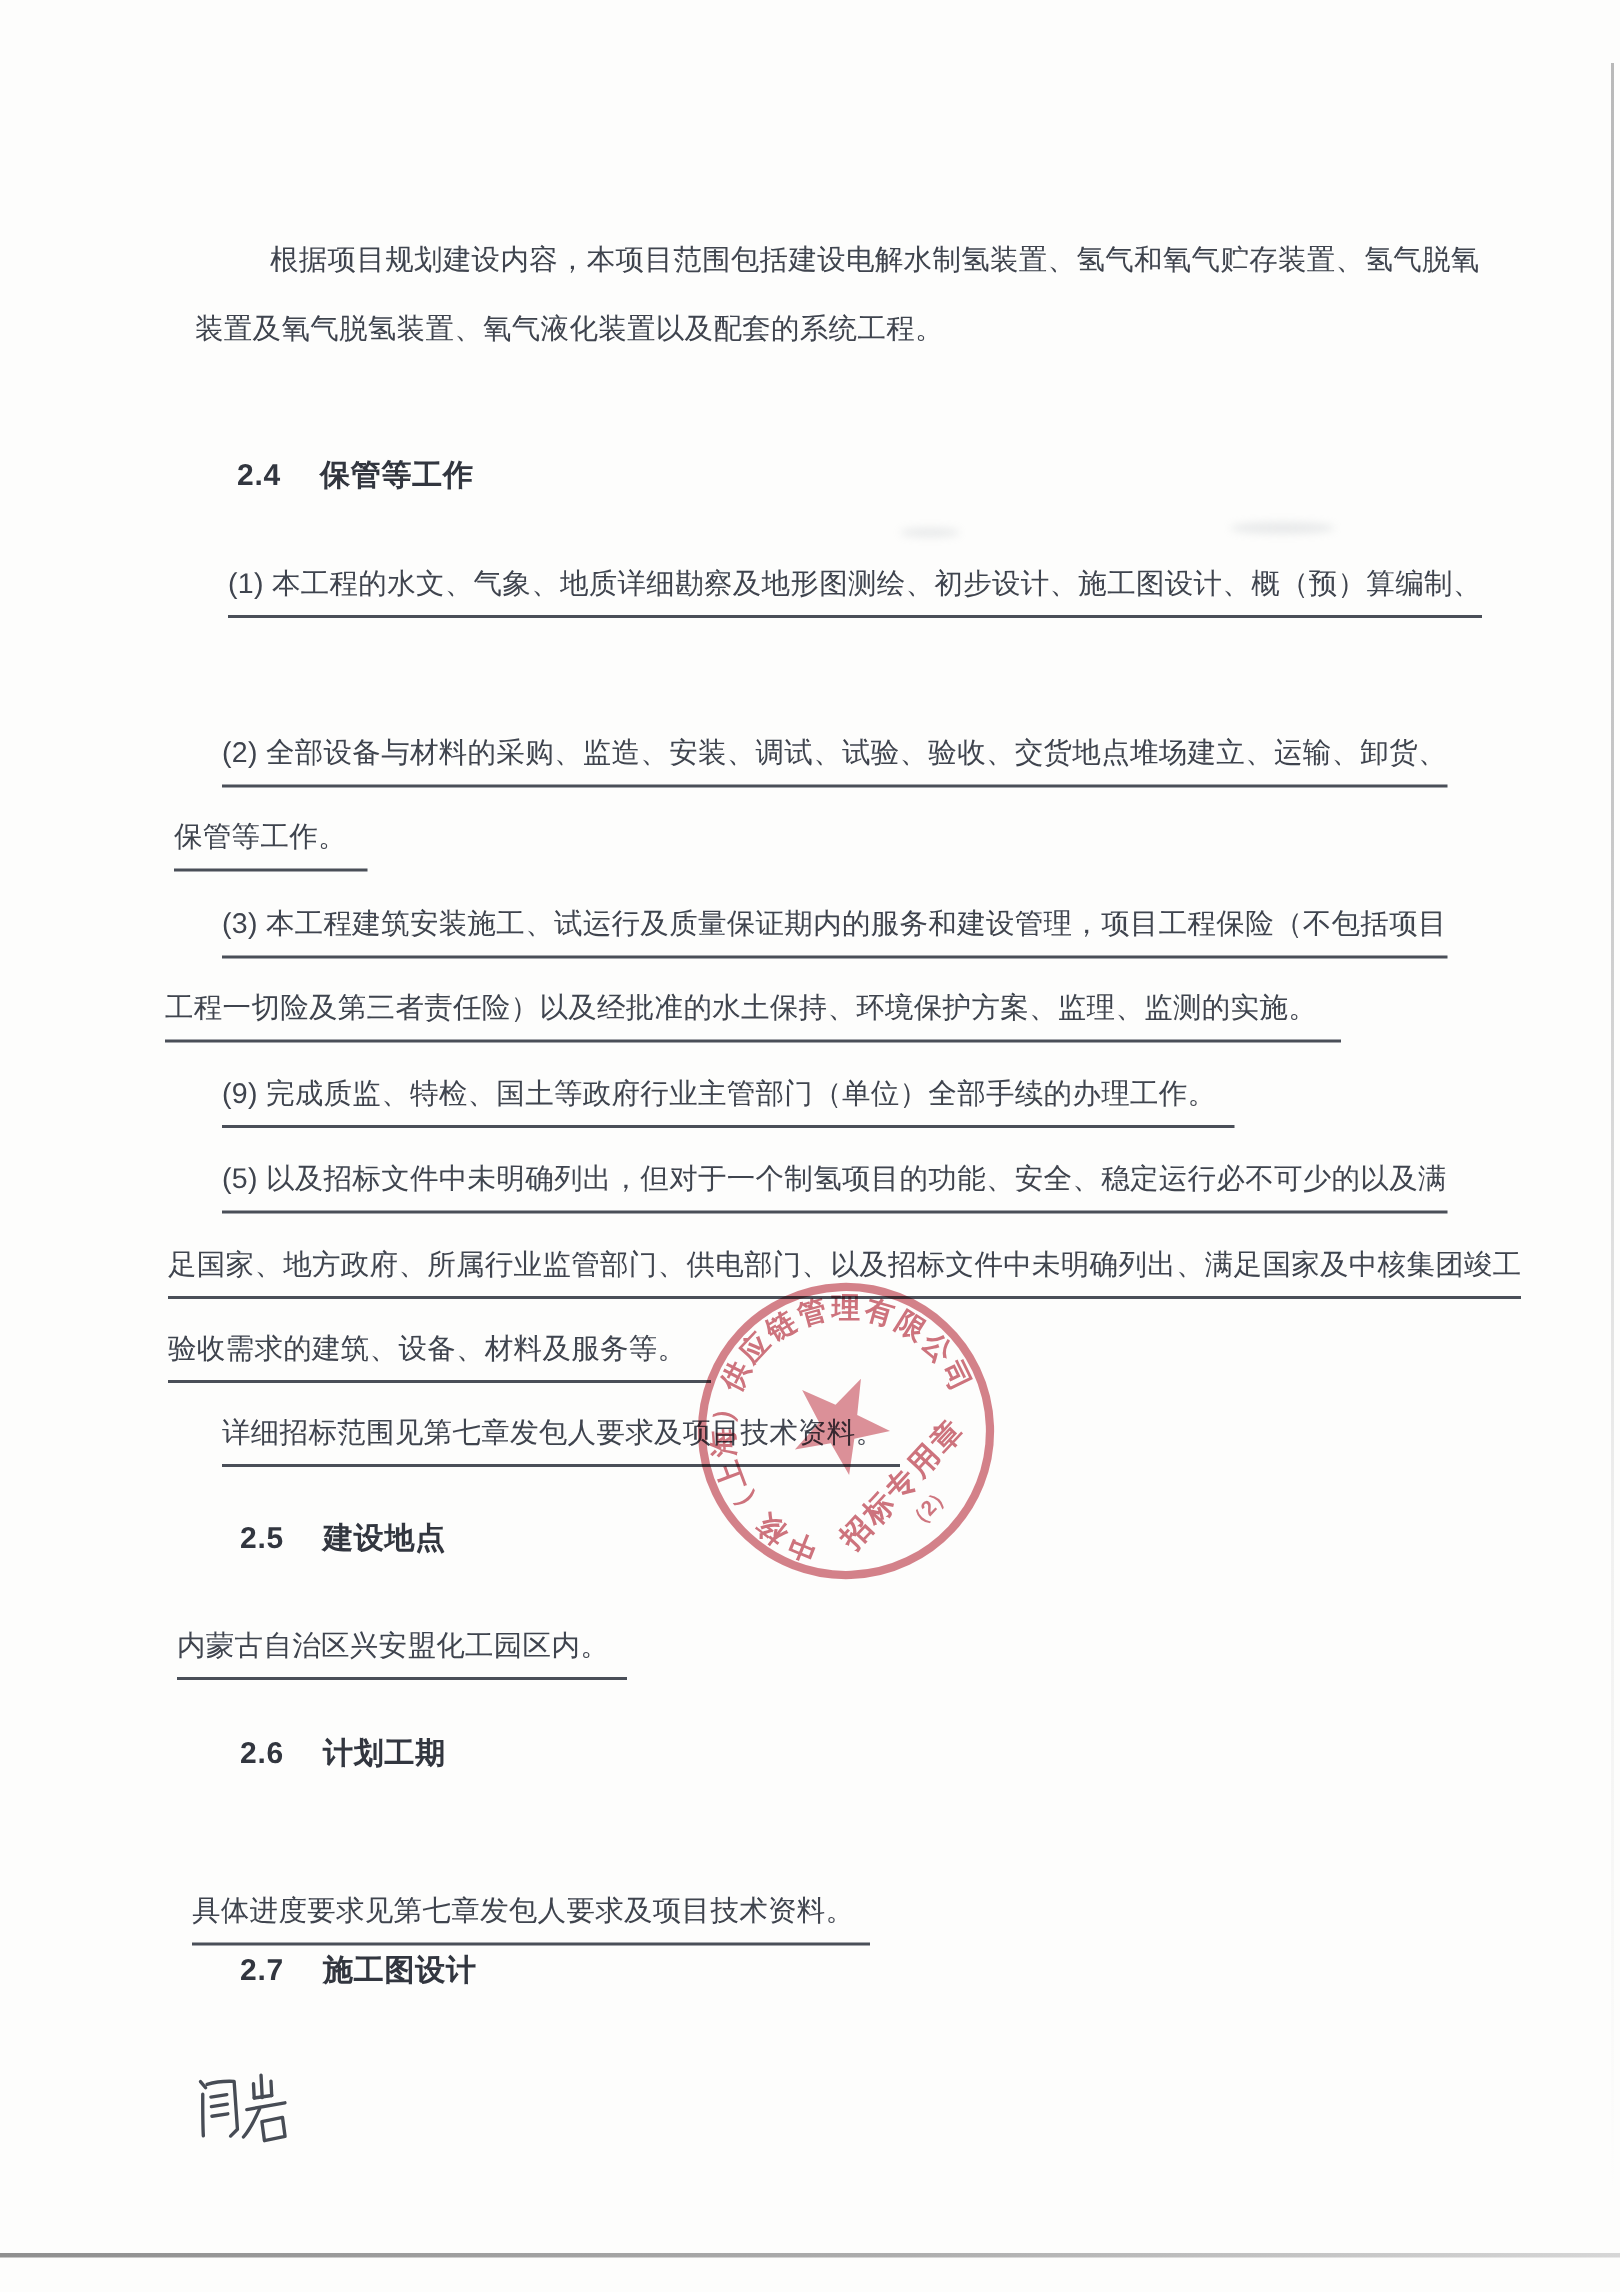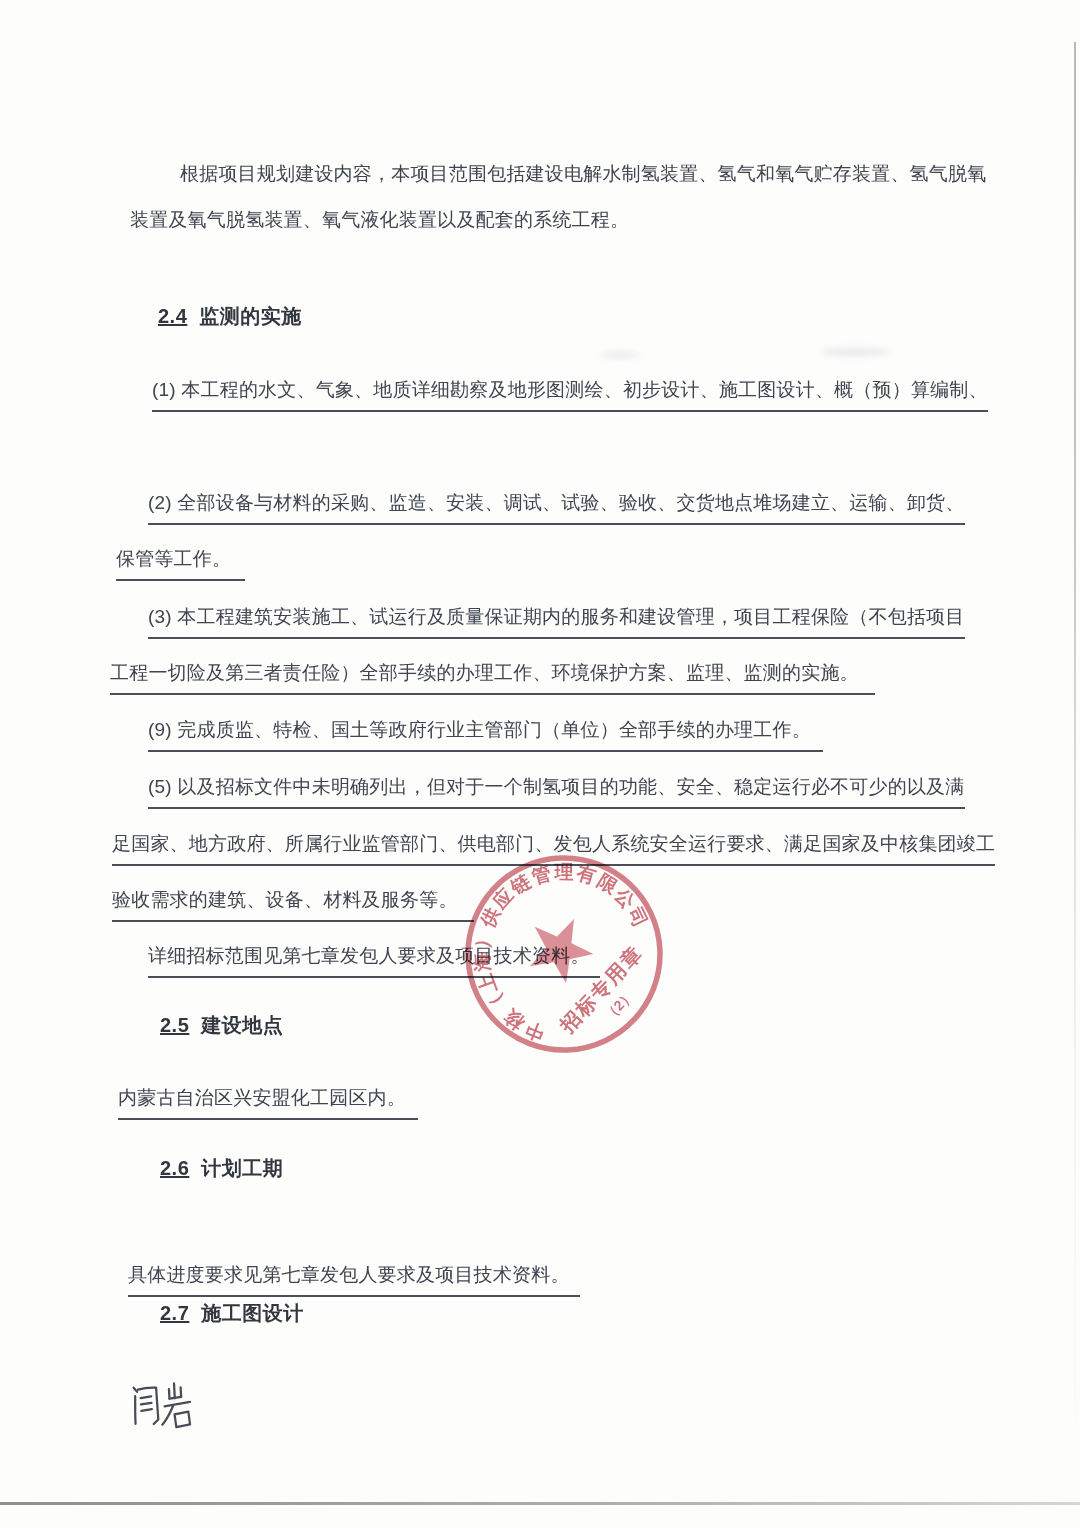--- a/index.html
+++ b/index.html
@@ -25,21 +25,21 @@
     padding-bottom:8px;
   }
   .heading{
     position:absolute;
     font-size:20px;
     font-weight:700;
     letter-spacing:0.5px;
     color:#32363f;
     white-space:nowrap;
   }
-  .heading .num{margin-right:12px;text-decoration:underline;}
+  .heading .num{margin-right:26px;}
   
   .scan-right{
     position:absolute;top:42px;left:1074px;width:2px;height:1420px;
     background:linear-gradient(to bottom,#b9b9b9 0%,#c6c6c6 35%,rgba(205,205,205,0.25) 70%,rgba(210,210,210,0) 100%);
   }
   .scan-bottom{
     position:absolute;top:1502px;left:0;width:1080px;height:3px;
     background:linear-gradient(to right,#8f8f8f,#adadad 55%,#d6d6d6 100%);
   }
   .smudge{
@@ -59,31 +59,31 @@
 </style>
 </head>
 <body>
 
 <div class="page">
 
   <div class="line" style="left:180px;top:162px">根据项目规划建设内容，本项目范围包括建设电解水制氢装置、氢气和氧气贮存装置、氢气脱氧</div>
   <div class="line" style="left:130px;top:208px">装置及氧气脱氢装置、氧气液化装置以及配套的系统工程。</div>
 
   <div class="heading" style="left:158px;top:303px">
-    <span class="num">2.4</span><span>监测的实施</span>
+    <span class="num">2.4</span><span>保管等工作</span>
   </div>
 
   <div class="line u" style="left:152px;top:378px">(1) 本工程的水文、气象、地质详细勘察及地形图测绘、初步设计、施工图设计、概（预）算编制、</div>
   <div class="line u" style="left:148px;top:491px">(2) 全部设备与材料的采购、监造、安装、调试、试验、验收、交货地点堆场建立、运输、卸货、</div>
   <div class="line u" style="left:116px;top:547px;padding-right:14px">保管等工作。</div>
   <div class="line u" style="left:148px;top:605px">(3) 本工程建筑安装施工、试运行及质量保证期内的服务和建设管理，项目工程保险（不包括项目</div>
-  <div class="line u" style="left:110px;top:661px;padding-right:16px">工程一切险及第三者责任险）全部手续的办理工作、环境保护方案、监理、监测的实施。</div>
+  <div class="line u" style="left:110px;top:661px;padding-right:16px">工程一切险及第三者责任险）以及经批准的水土保持、环境保护方案、监理、监测的实施。</div>
   <div class="line u" style="left:148px;top:718px;padding-right:12px">(9) 完成质监、特检、国土等政府行业主管部门（单位）全部手续的办理工作。</div>
   <div class="line u" style="left:148px;top:775px">(5) 以及招标文件中未明确列出，但对于一个制氢项目的功能、安全、稳定运行必不可少的以及满</div>
-  <div class="line u" style="left:112px;top:832px">足国家、地方政府、所属行业监管部门、供电部门、发包人系统安全运行要求、满足国家及中核集团竣工</div>
+  <div class="line u" style="left:112px;top:832px">足国家、地方政府、所属行业监管部门、供电部门、以及招标文件中未明确列出、满足国家及中核集团竣工</div>
   <div class="line u" style="left:112px;top:888px;padding-right:16px">验收需求的建筑、设备、材料及服务等。</div>
   <div class="line u" style="left:148px;top:944px;padding-right:10px">详细招标范围见第七章发包人要求及项目技术资料。</div>
 
   <div class="heading" style="left:160px;top:1012px">
     <span class="num">2.5</span><span>建设地点</span>
   </div>
   <div class="line u" style="left:118px;top:1086px;padding-right:12px">内蒙古自治区兴安盟化工园区内。</div>
 
   <div class="heading" style="left:160px;top:1155px">
     <span class="num">2.6</span><span>计划工期</span>

